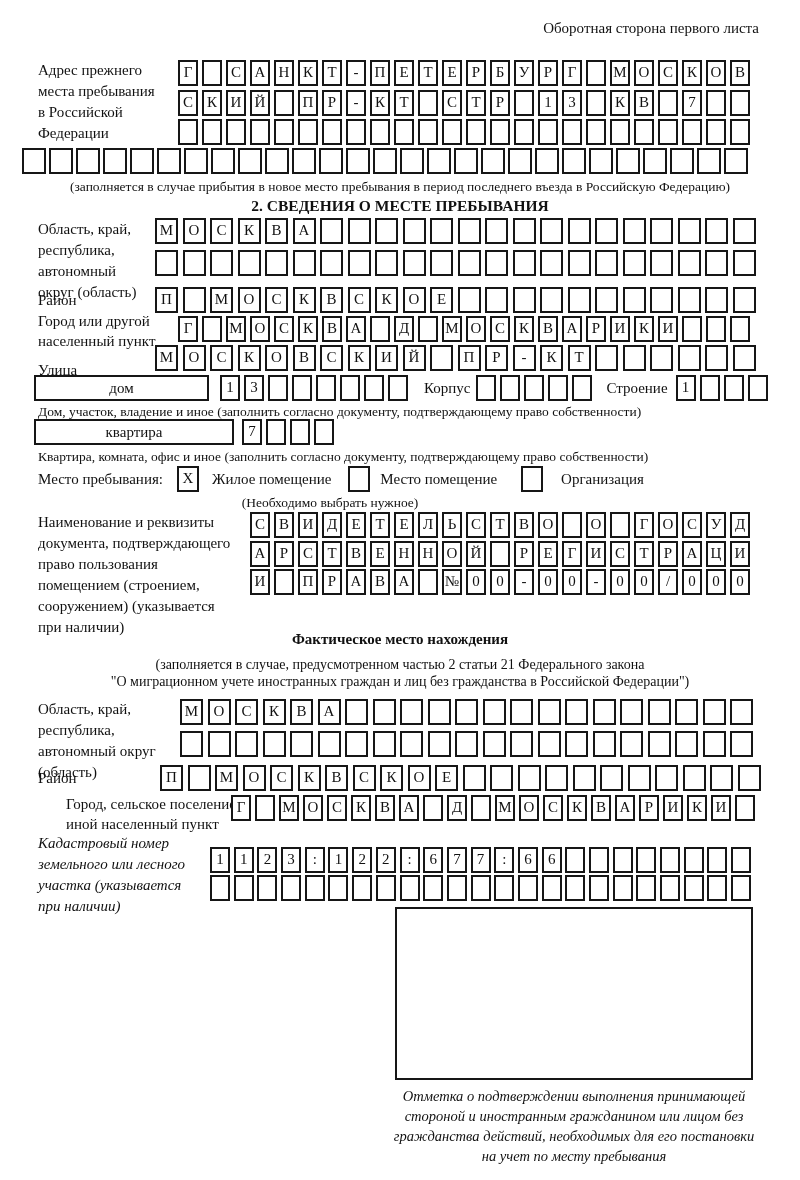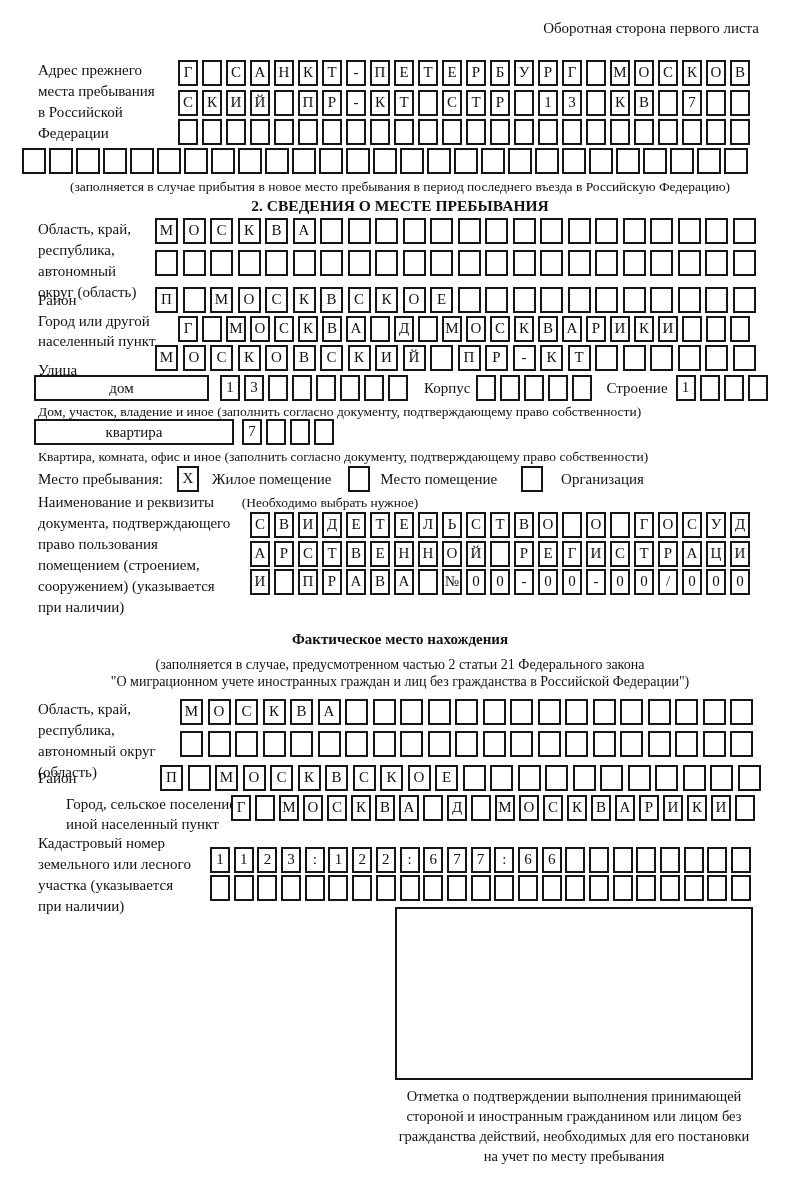--- a/index.html
+++ b/index.html
@@ -32,21 +32,21 @@
   .fieldbox{
     box-sizing:border-box;border:2px solid #161616;height:26px;
     display:flex;align-items:center;justify-content:center;
     font-size:15px;background:#fff;
   }
   .inlinerow{display:flex;align-items:center;}
   .inlbl{font-size:15px;white-space:nowrap;}
   .chk{box-sizing:border-box;width:22px;height:26px;border:2px solid #161616;
        text-align:center;line-height:21px;font-size:15px;background:#fff;flex:0 0 auto;}
   .stamp{box-sizing:border-box;border:2px solid #161616;background:#fff;}
-  .caption{font-size:14.5px;line-height:20px;text-align:center;white-space:pre-line;}
+  .caption{font-size:14.5px;line-height:20px;text-align:center;white-space:pre-line;font-style:italic;}
 </style>
 </head>
 <body>
 
 <div class="page">
 
   <div class="abs lbl" style="top:18px;right:41px;">Оборотная сторона первого листа</div>
 
   <div class="abs lbl" style="left:38px;top:60px;">Адрес прежнего
 места пребывания
@@ -342,21 +342,21 @@
     <div class="inlbl">Место пребывания:</div>
     <div class="chk" style="margin-left:14px;">X</div>
     <div class="inlbl" style="margin-left:13px;">Жилое помещение</div>
     <div class="chk" style="margin-left:17px;"></div>
     <div class="inlbl" style="margin-left:10px;">Место помещение</div>
     <div class="chk" style="margin-left:24px;"></div>
     <div class="inlbl" style="margin-left:18px;">Организация</div>
   </div>
   <div class="abs note" style="left:160px;top:495px;width:340px;text-align:center;">(Необходимо выбрать нужное)</div>
 
-  <div class="abs lbl" style="left:38px;top:492px;">Наименование и реквизиты
+  <div class="abs lbl" style="left:38px;top:512px;">Наименование и реквизиты
 документа, подтверждающего
 право пользования
 помещением (строением,
 сооружением) (указывается
 при наличии)</div>
   <div class="abs boxrow std" style="left:250px;top:512px;">
       <span class="cell">С</span>
       <span class="cell">В</span>
       <span class="cell">И</span>
       <span class="cell">Д</span>
@@ -526,21 +526,21 @@
       <span class="cell">К</span>
       <span class="cell">В</span>
       <span class="cell">А</span>
       <span class="cell">Р</span>
       <span class="cell">И</span>
       <span class="cell">К</span>
       <span class="cell">И</span>
       <span class="cell"></span>
     </div>
 
-  <div class="abs lbl" style="left:38px;top:833px;">Кадастровый номер
+  <div class="abs lbl" style="left:38px;top:833px;font-style:italic;">Кадастровый номер
 земельного или лесного
 участка (указывается
 при наличии)</div>
   <div class="abs boxrow cad" style="left:210px;top:847px;">
       <span class="cell">1</span>
       <span class="cell">1</span>
       <span class="cell">2</span>
       <span class="cell">3</span>
       <span class="cell">:</span>
       <span class="cell">1</span>

